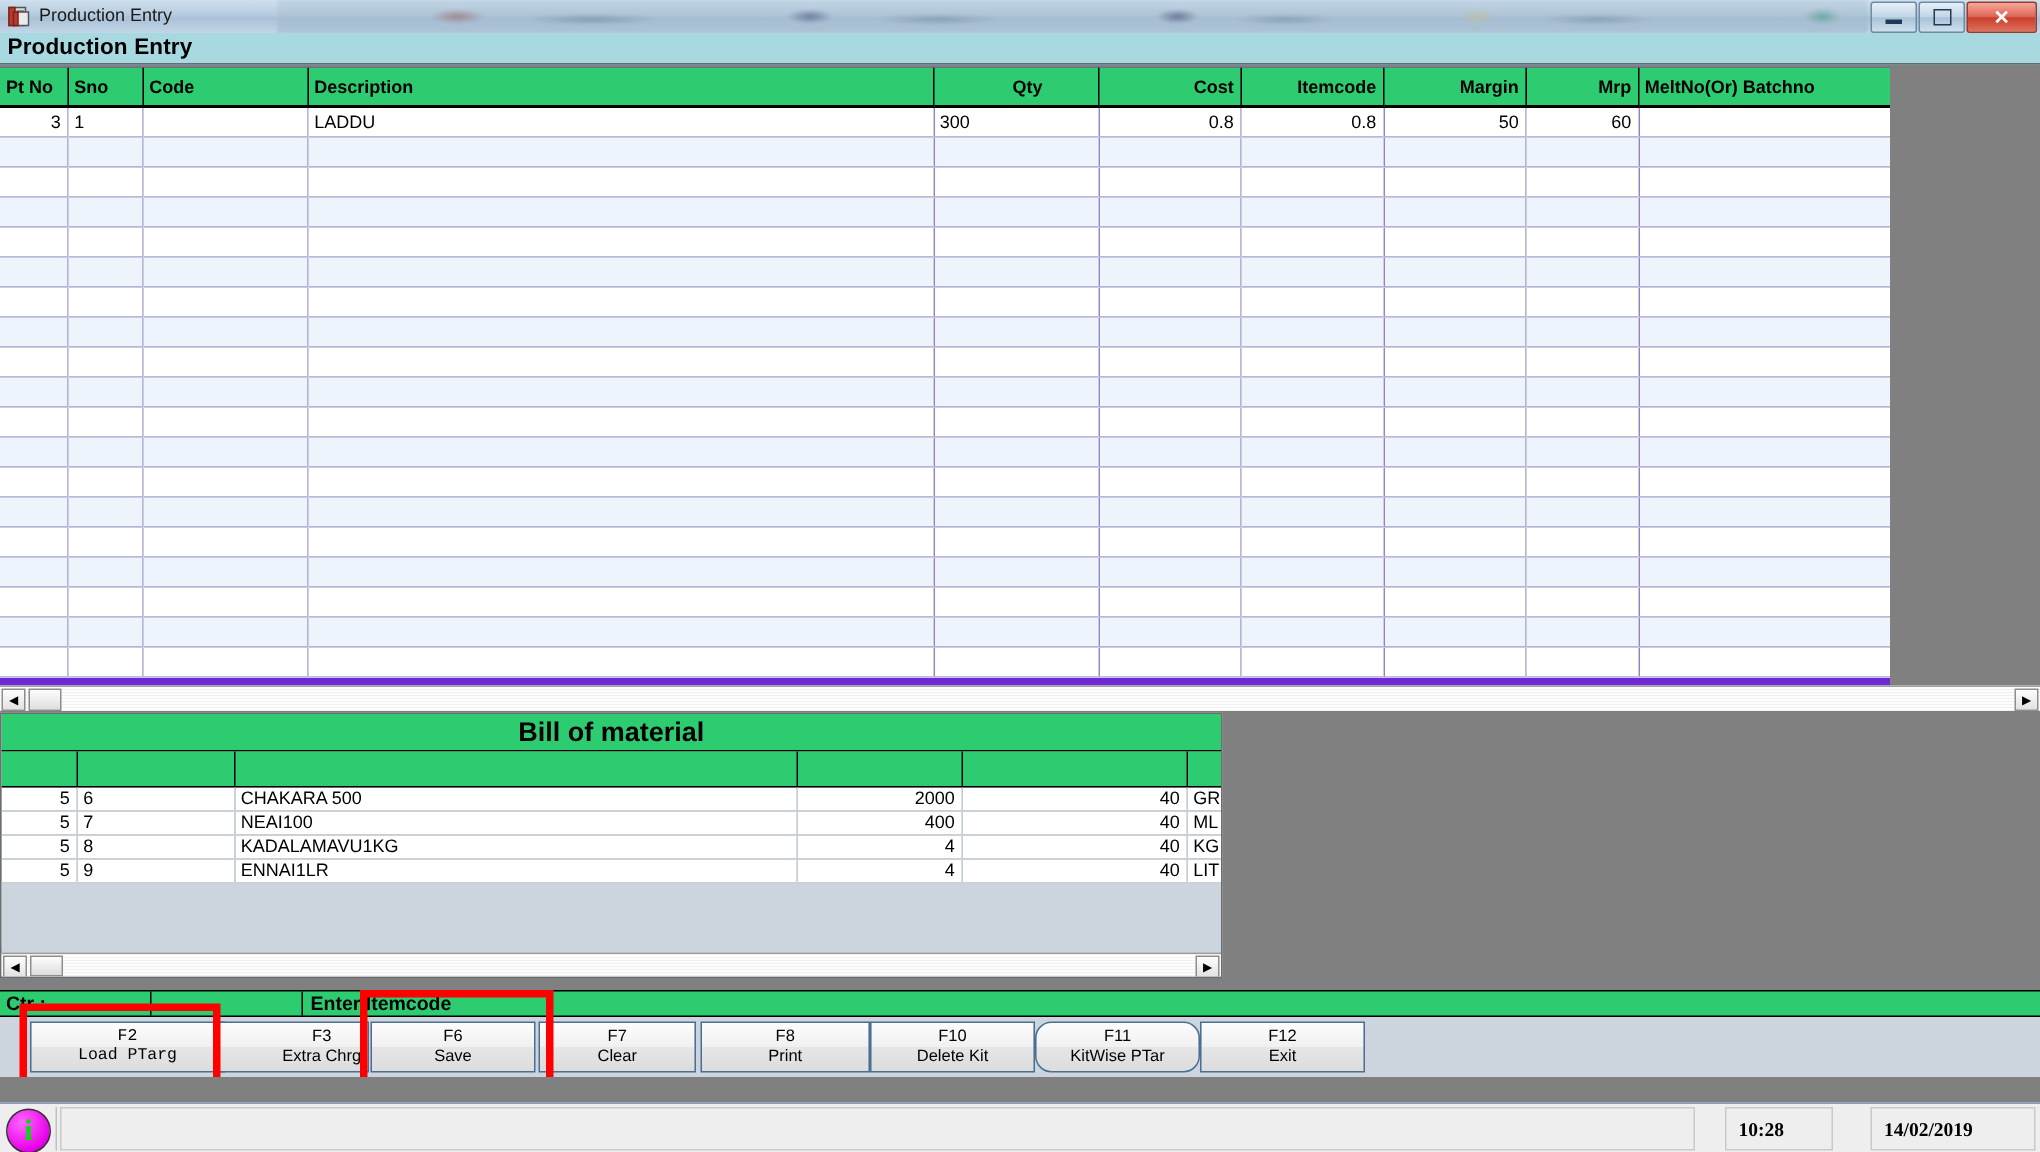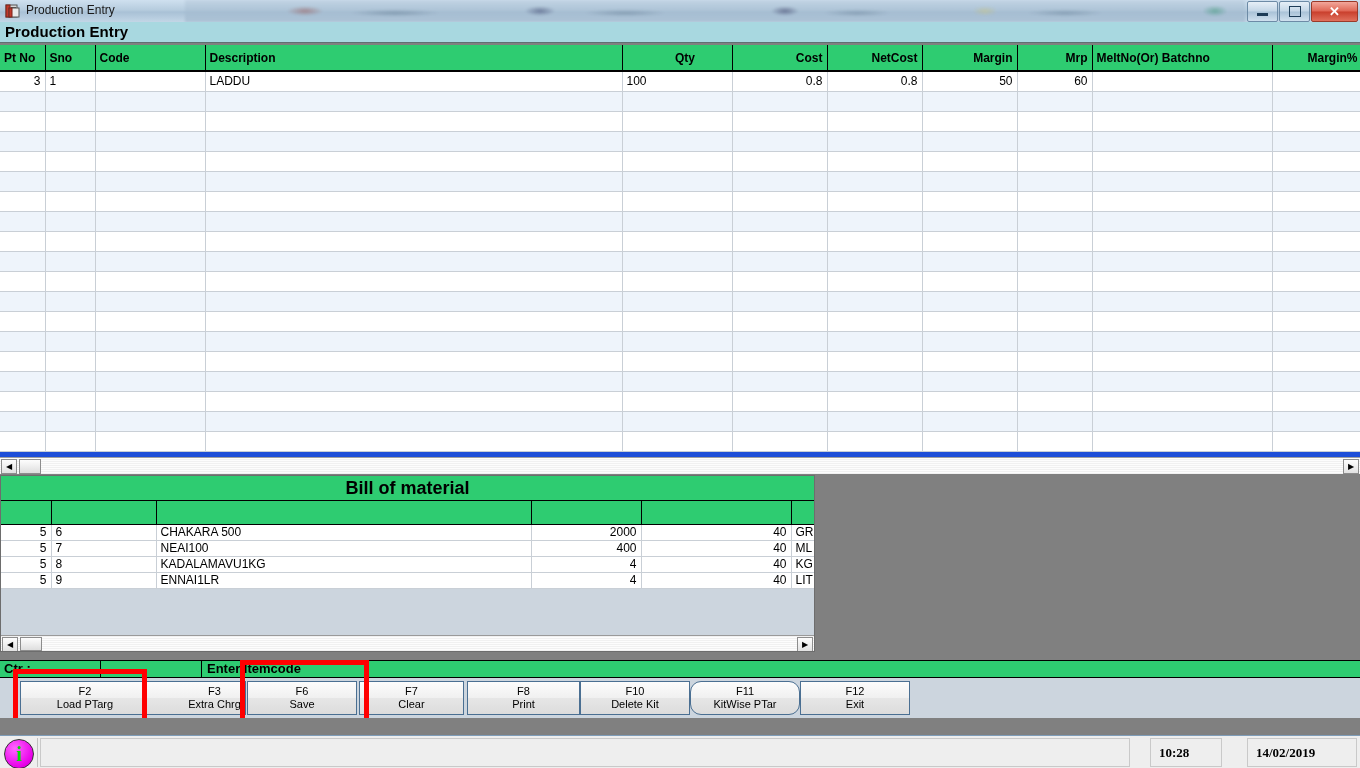--- a/index.html
+++ b/index.html
@@ -61,22 +61,22 @@
     position:absolute;left:0;top:22px;width:1360px;height:21px;
     background:#a8d8e0;
     border-bottom:1px solid #5f6f72;
     font-size:15px;font-weight:bold;color:#000;
     padding:1px 0 0 5px;box-sizing:border-box;
     letter-spacing:.1px;
   }
 
   
   .grid-wrap{
-    position:absolute;left:0;top:45px;width:1360px;height:412px;
-    background:#1d4ed8;overflow:hidden;
+    position:absolute;left:0;top:45px;width:1260px;height:412px;
+    background:#6d28d9;overflow:hidden;
   }
   table.grid{border-collapse:collapse;table-layout:fixed;width:1362px;}
   table.grid th{
     background:#2ecc71;color:#000;font-size:12px;font-weight:bold;
     height:26px;border-right:1px solid #000;border-bottom:2px solid #000;
     padding:0 4px;box-sizing:border-box;white-space:nowrap;
   }
   table.grid th.l{text-align:left;}
   table.grid th.r{text-align:right;}
   table.grid th.c{text-align:center;padding-left:20px;}
@@ -250,34 +250,34 @@
           <col style="width:90px">
       </colgroup>
       <thead>
         <tr>
           <th class="l">Pt No</th>
           <th class="l">Sno</th>
           <th class="l">Code</th>
           <th class="l">Description</th>
           <th class="c">Qty</th>
           <th class="r">Cost</th>
-          <th class="r">NetCost</th>
+          <th class="r">Itemcode</th>
           <th class="r">Margin</th>
           <th class="r">Mrp</th>
           <th class="l">MeltNo(Or) Batchno</th>
           <th class="r">Margin%</th>
         </tr>
       </thead>
       <tbody>
         <tr class="odd">
           <td class="r">3</td>
           <td>1</td>
           <td class="sel">1</td>
           <td>LADDU</td>
-          <td>100</td>
+          <td>300</td>
           <td class="r">0.8</td>
           <td class="r">0.8</td>
           <td class="r">50</td>
           <td class="r">60</td>
           <td></td>
           <td class="r"></td>
         </tr>
         <tr class="even">
             <td></td>
             <td></td>
@@ -588,21 +588,21 @@
 
   <div class="status-strip">
     <div class="ss-cell" style="left:0;width:100px;">Ctr :</div>
     <div class="ss-div" style="left:100px;"></div>
     <div class="ss-cell" style="left:101px;width:100px;"></div>
     <div class="ss-div" style="left:201px;"></div>
     <div class="ss-cell" style="left:203px;width:300px;">Enter Itemcode</div>
   </div>
 
   <div class="fbar">
-    <div class="fbtn" style="left:20px;width:130px;">
+    <div class="fbtn" style="left:20px;width:130px;font-family:Liberation Mono, monospace;">
       <span class="k">F2</span>
       <span class="lb">Load PTarg</span>
     </div>
     <div class="fbtn" style="left:143px;width:103px;padding-left:40px;">
       <span class="k">F3</span>
       <span class="lb">Extra Chrg</span>
     </div>
     <div class="fbtn" style="left:247px;width:110px;">
       <span class="k">F6</span>
       <span class="lb">Save</span>

